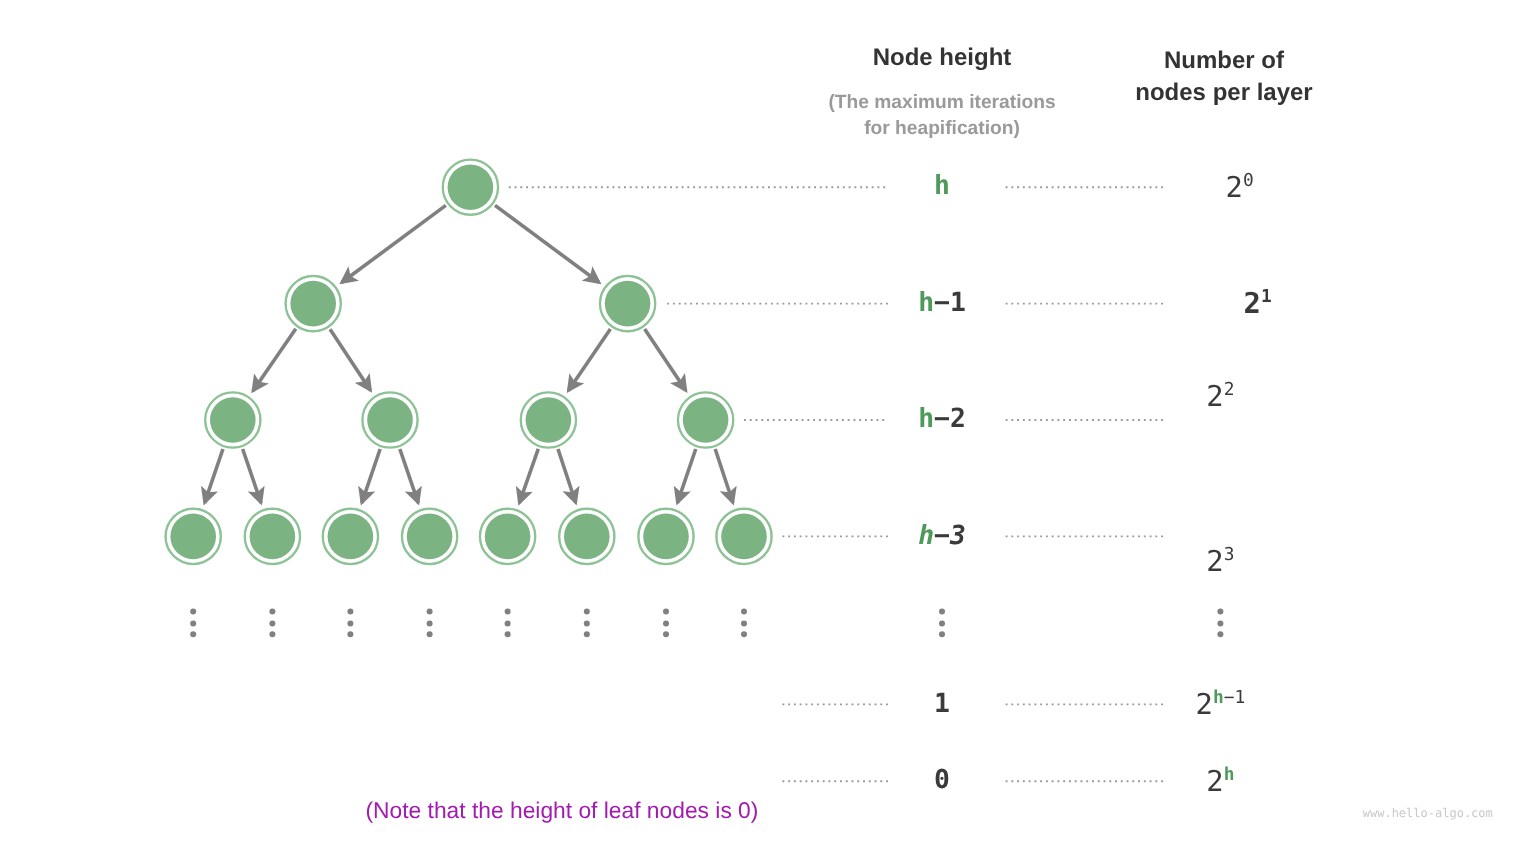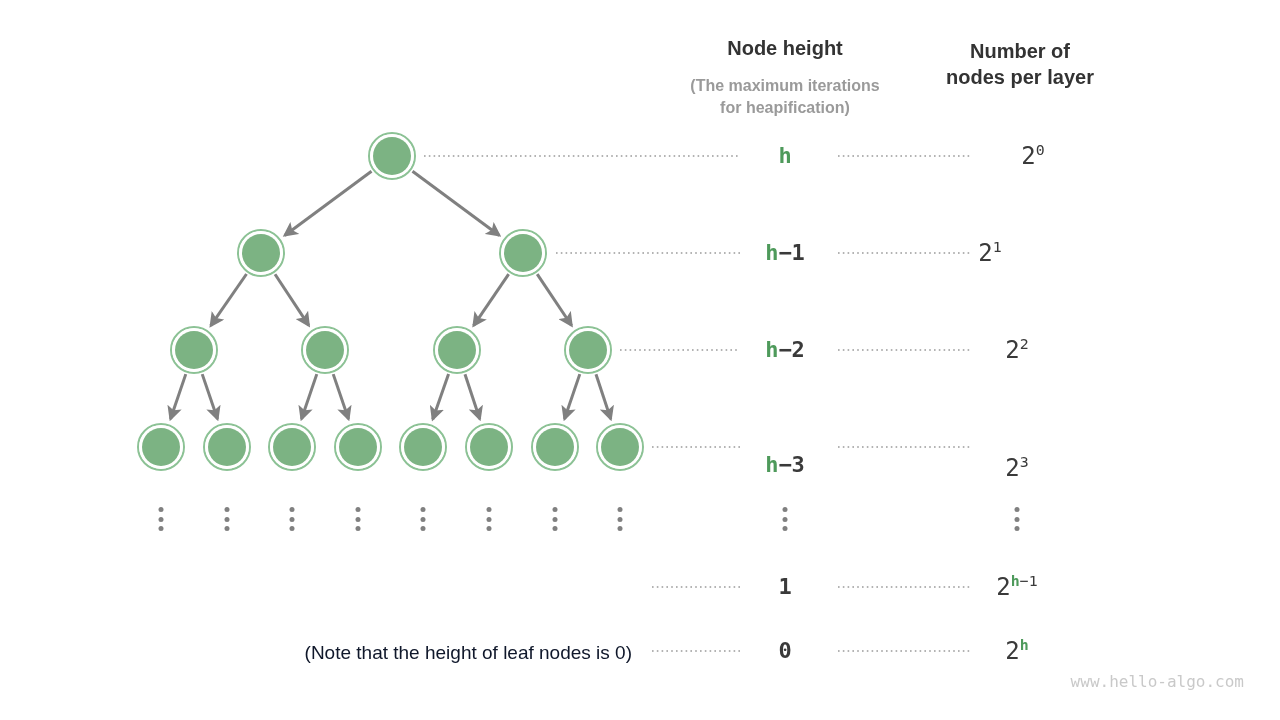--- a/index.html
+++ b/index.html
@@ -67,27 +67,28 @@
     font-size: 0.62em;
     vertical-align: super;
     line-height: 0;
   }
   .count-val sup .hv {
     color: #4e9a5b;
     font-weight: bold;
   }
   .note {
     font-size: 19px;
-    color: #0f172a;
+    color: #a21caf;
     text-align: right;
     transform: translate(-100%, -50%);
+    margin-top: 24px;
   }
   .watermark {
     font-family: "DejaVu Sans Mono", "Liberation Mono", monospace;
-    font-size: 16px;
+    font-size: 10px;
     color: #c9c9c9;
     text-align: center;
     transform: translateX(-100%);
   }
   .vdots {
     position: absolute;
     transform: translate(-50%, -50%);
     display: flex;
     flex-direction: column;
     justify-content: space-between;
@@ -229,24 +230,24 @@
   </div>
   <div class="txt col-subheader" style="left:785px; top:75px;">
     <span>(The maximum iterations</span><br>
     <span>for heapification)</span>
   </div>
 
   <div id="row-labels">
       <div class="txt height-val" style="left: 785px; top: 156px;"><span class="hv">h</span></div>
       <div class="txt count-val" style="left: 1017px; top: 156px; margin-left: 16px;"><span>2</span><sup><span>0</span></sup></div>
       <div class="txt height-val" style="left: 785px; top: 253px; text-align: right;"><span class="hv">h</span><span>−1</span></div>
-      <div class="txt count-val" style="left: 990px; top: 253px;"><span>2</span><sup><span>1</span></sup></div>
+      <div class="txt count-val" style="left: 1048px; top: 253px; font-weight: bold;"><span>2</span><sup><span>1</span></sup></div>
       <div class="txt height-val" style="left: 785px; top: 350px;"><span class="hv">h</span><span>−2</span></div>
-      <div class="txt count-val" style="left: 1017px; top: 350px;"><span>2</span><sup><span>2</span></sup></div>
-      <div class="txt height-val" style="left: 785px; top: 465px;"><span class="hv">h</span><span>−3</span></div>
+      <div class="txt count-val" style="left: 1017px; top: 330px;"><span>2</span><sup><span>2</span></sup></div>
+      <div class="txt height-val" style="left: 785px; top: 447px; font-style: italic;"><span class="hv">h</span><span>−3</span></div>
       <div class="txt count-val" style="left: 1017px; top: 468px;"><span>2</span><sup><span>3</span></sup></div>
       <div class="txt height-val" style="left: 785px; top: 587px;"><span>1</span></div>
       <div class="txt count-val" style="left: 1017px; top: 587px; text-align: center;"><span>2</span><sup><span class="hv">h</span><span>−1</span></sup></div>
       <div class="txt height-val" style="left: 785px; top: 651px;"><span>0</span></div>
       <div class="txt count-val" style="left: 1017px; top: 651px; text-align: right;"><span>2</span><sup><span class="hv">h</span></sup></div>
     </div>
 
   <div id="ellipsis-layer">
       <div class="vdots" style="left: 161px; top: 519px;">
         <i></i>

